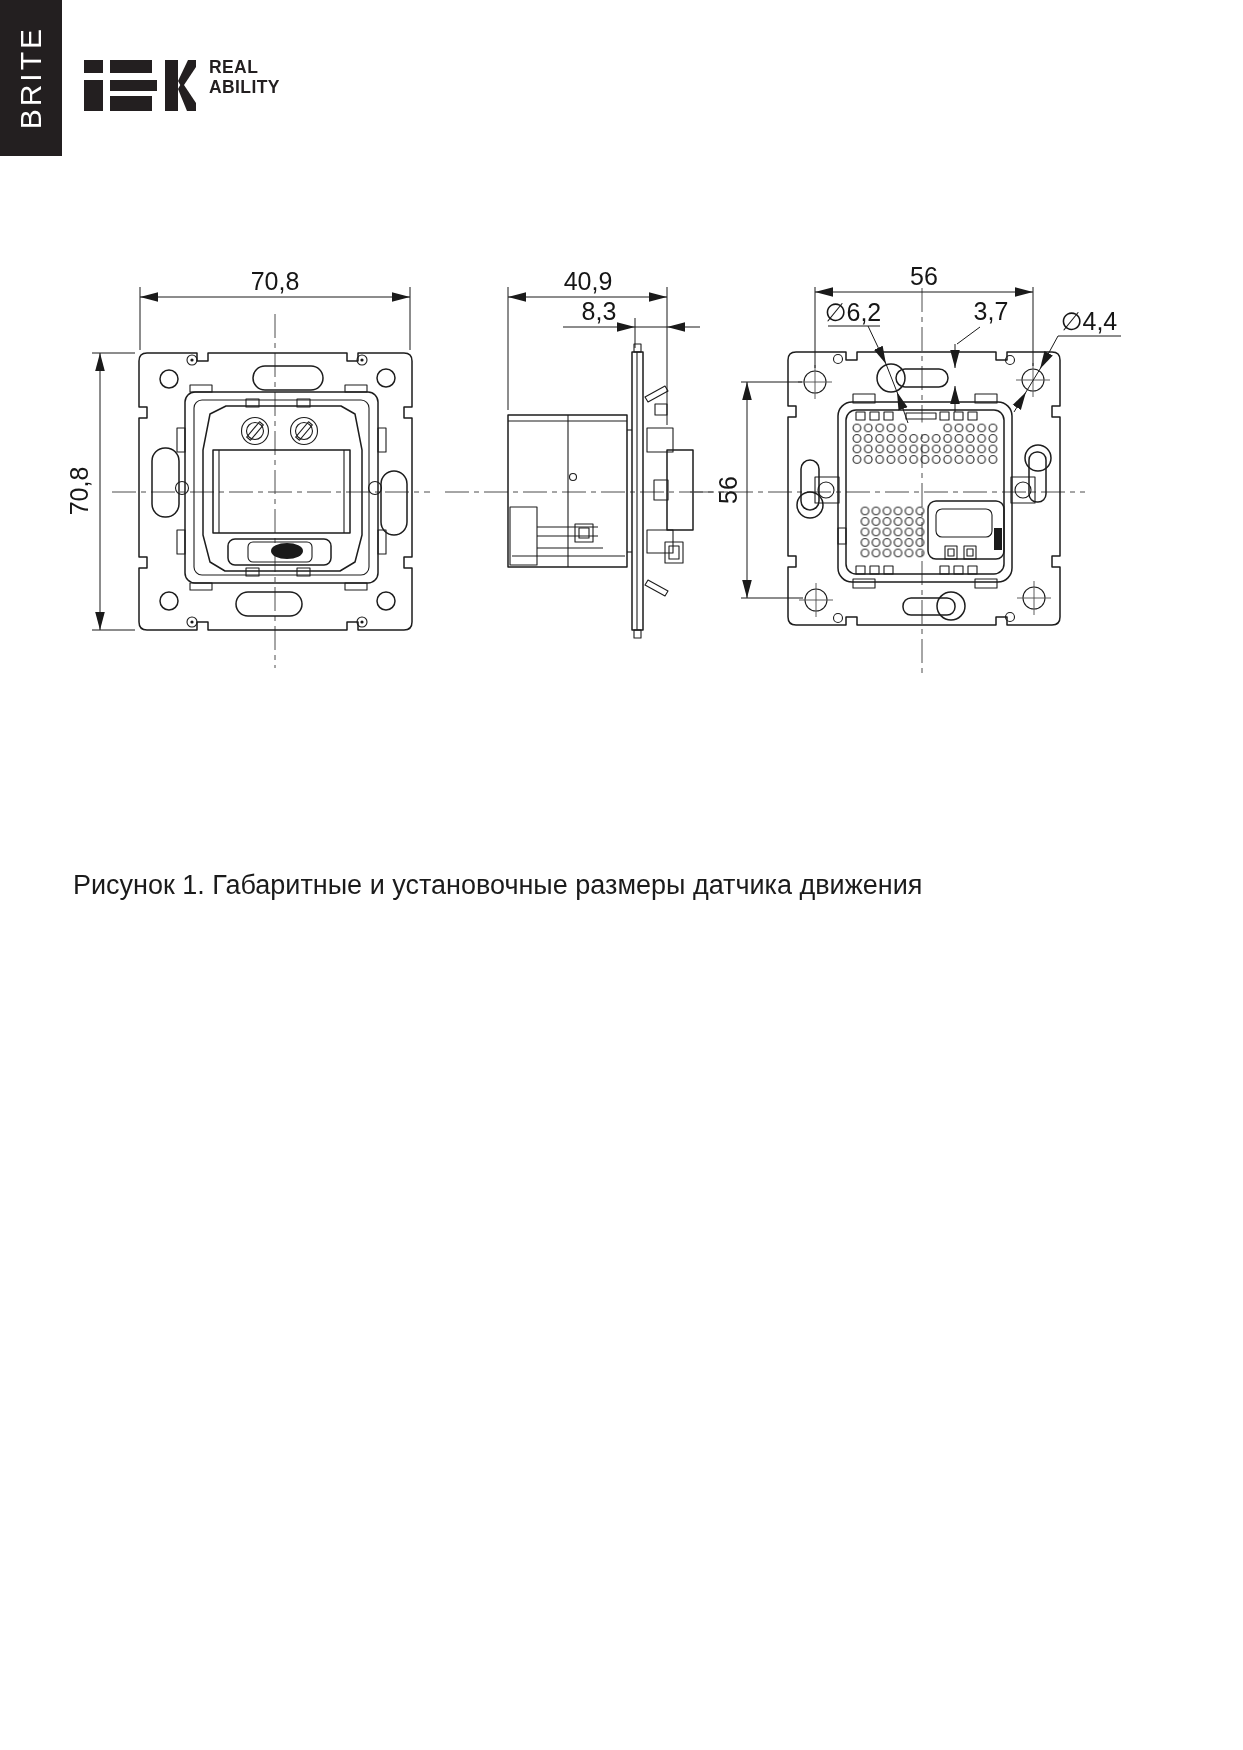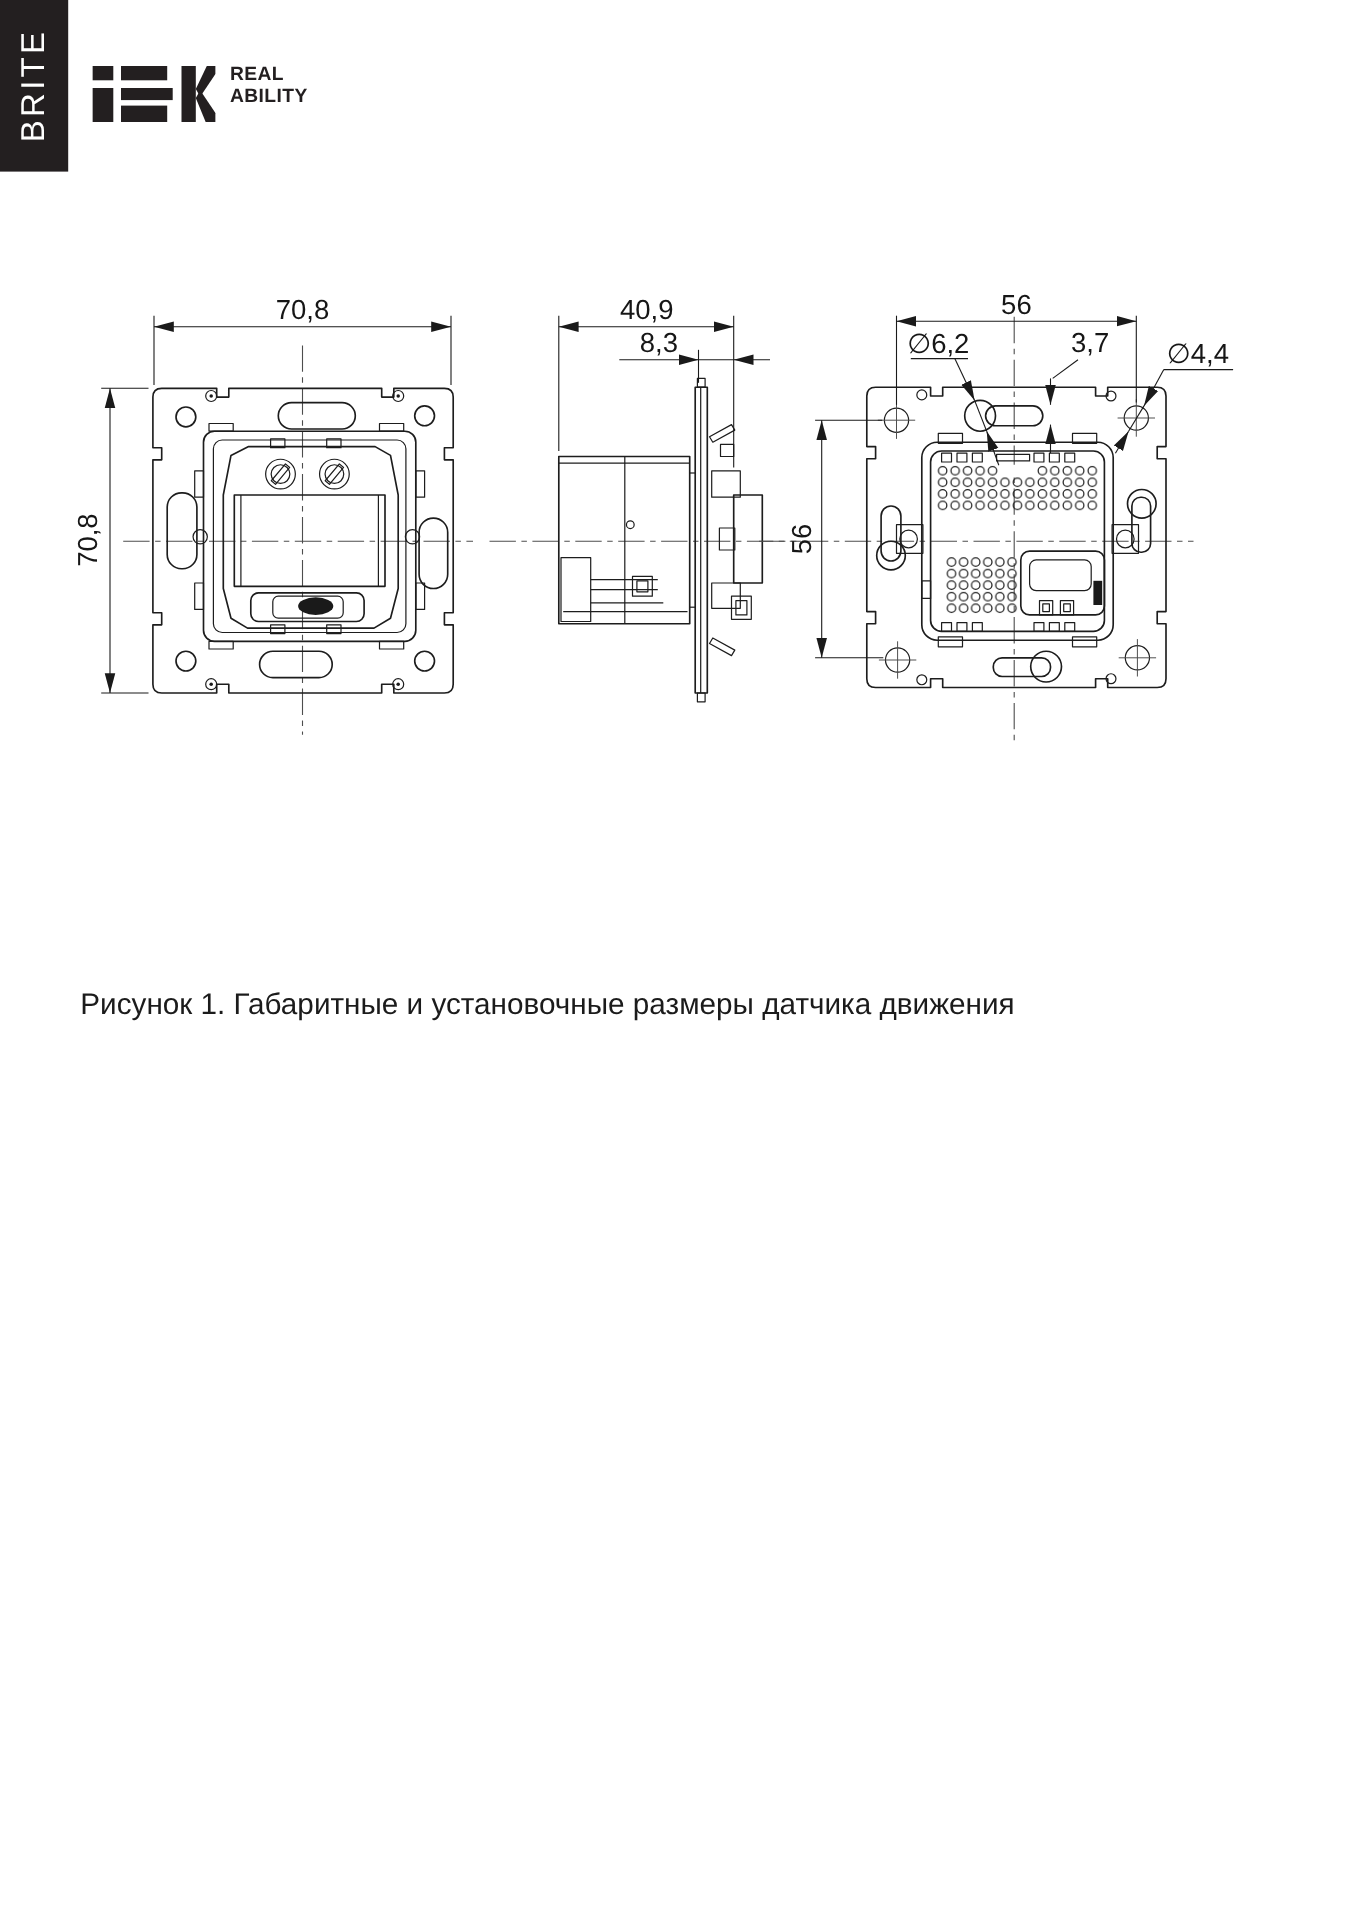--- a/index.html
+++ b/index.html
@@ -5,21 +5,21 @@
   html,body{margin:0;padding:0;background:#e8e8e8;}
   .page{position:relative;width:1243px;height:1750px;background:#ffffff;overflow:hidden;
         font-family:"Liberation Sans", sans-serif;}
   .brite-tab{position:absolute;left:0;top:0;width:62px;height:156px;background:#231f20;
              display:flex;align-items:center;justify-content:center;}
   .brite-tab span{writing-mode:vertical-rl;transform:rotate(180deg);color:#ffffff;
                   font-size:30px;letter-spacing:3px;}
   .logo-svg{position:absolute;left:84px;top:59px;}
   .tagline{position:absolute;left:209px;top:57px;color:#231f20;font-weight:bold;
            font-size:17.5px;line-height:20px;letter-spacing:0.4px;}
-  .caption{position:absolute;left:73px;top:898px;font-size:27px;color:#1b1b1b;white-space:nowrap;}
+  .caption{position:absolute;left:73px;top:870px;font-size:27px;color:#1b1b1b;white-space:nowrap;}
   .draw{position:absolute;left:0;top:0;}
   .ln{fill:none;stroke:#1d1d1d;stroke-width:1.5;stroke-linejoin:round;stroke-linecap:round;}
   .ln2{fill:none;stroke:#1d1d1d;stroke-width:1.1;stroke-linejoin:round;}
   .cl{fill:none;stroke:#4d4d4d;stroke-width:1;stroke-dasharray:24 5 5 5;}
   .dim{fill:none;stroke:#1a1a1a;stroke-width:1;}
   .fil{fill:#1a1a1a;stroke:none;}
   .txt{font-family:"Liberation Sans", sans-serif;font-size:25px;fill:#161616;}
 </style>
 </head>
 <body>

